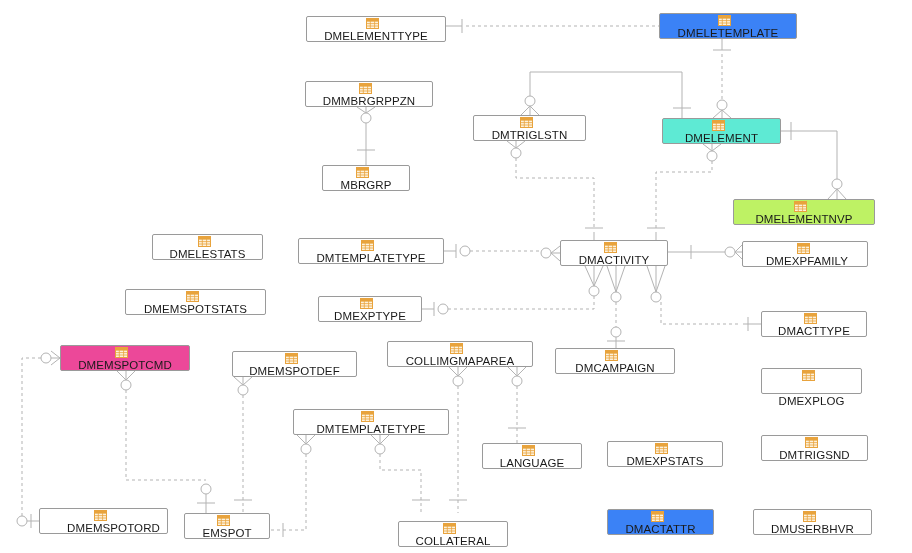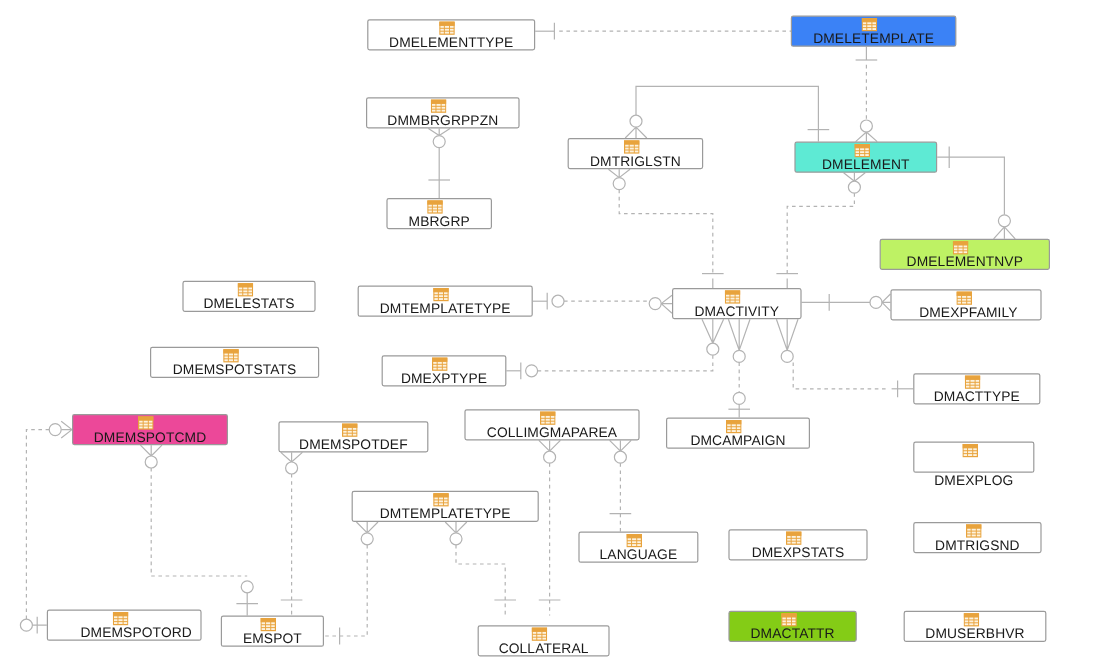--- a/index.html
+++ b/index.html
@@ -416,21 +416,21 @@
         <span class="ename" style="color: rgb(26, 26, 26);">EMSPOT</span>
       </div>
       <div class="entity" style="left: 398px; top: 521px; width: 110px; border-color: rgb(154, 154, 154); background: rgb(255, 255, 255);">
         <svg class="tbl-icon" viewBox="0 0 13 11">
           <rect x="0.5" y="0.5" width="12" height="10" fill="#fdf2dd" stroke="#e8a33d"></rect>
           <rect x="0.5" y="0.5" width="12" height="2.6" fill="#e8a33d" stroke="#e8a33d"></rect>
           <path d="M4.3 3.1 V10.5 M8.6 3.1 V10.5 M0.5 5.6 H12.5 M0.5 8.0 H12.5" stroke="#e8a33d" fill="none" stroke-width="0.8"></path>
         </svg>
         <span class="ename" style="color: rgb(26, 26, 26);">COLLATERAL</span>
       </div>
-      <div class="entity" style="left: 607px; top: 509px; width: 107px; border-color: rgb(154, 154, 154); background: #84cc16;">
+      <div class="entity" style="left: 607px; top: 509px; width: 107px; border-color: rgb(154, 154, 154); background: #3b82f6;">
         <svg class="tbl-icon" viewBox="0 0 13 11">
           <rect x="0.5" y="0.5" width="12" height="10" fill="#fdf2dd" stroke="#e8a33d"></rect>
           <rect x="0.5" y="0.5" width="12" height="2.6" fill="#e8a33d" stroke="#e8a33d"></rect>
           <path d="M4.3 3.1 V10.5 M8.6 3.1 V10.5 M0.5 5.6 H12.5 M0.5 8.0 H12.5" stroke="#e8a33d" fill="none" stroke-width="0.8"></path>
         </svg>
         <span class="ename" style="color: rgb(26, 26, 26);">DMACTATTR</span>
       </div>
       <div class="entity" style="left: 753px; top: 509px; width: 119px; border-color: rgb(154, 154, 154); background: rgb(255, 255, 255);">
         <svg class="tbl-icon" viewBox="0 0 13 11">
           <rect x="0.5" y="0.5" width="12" height="10" fill="#fdf2dd" stroke="#e8a33d"></rect>

